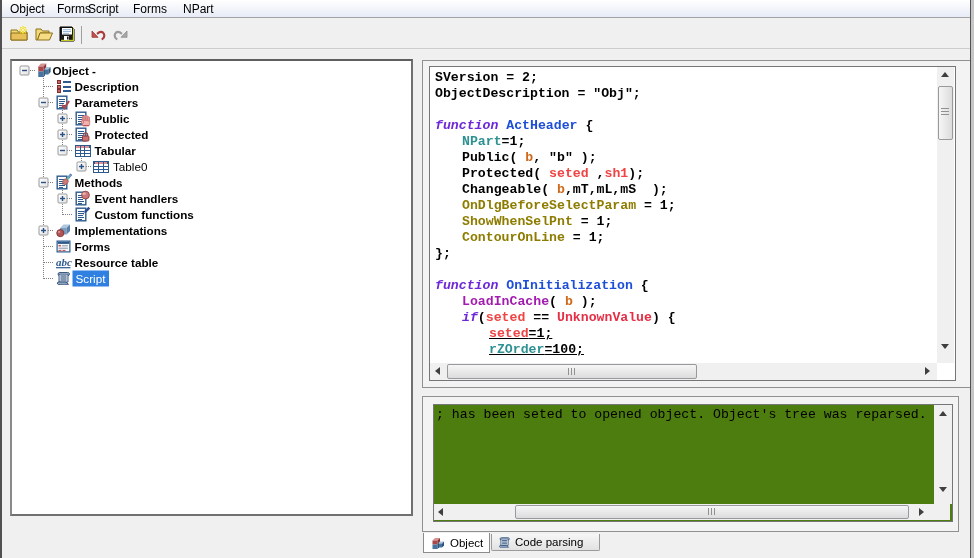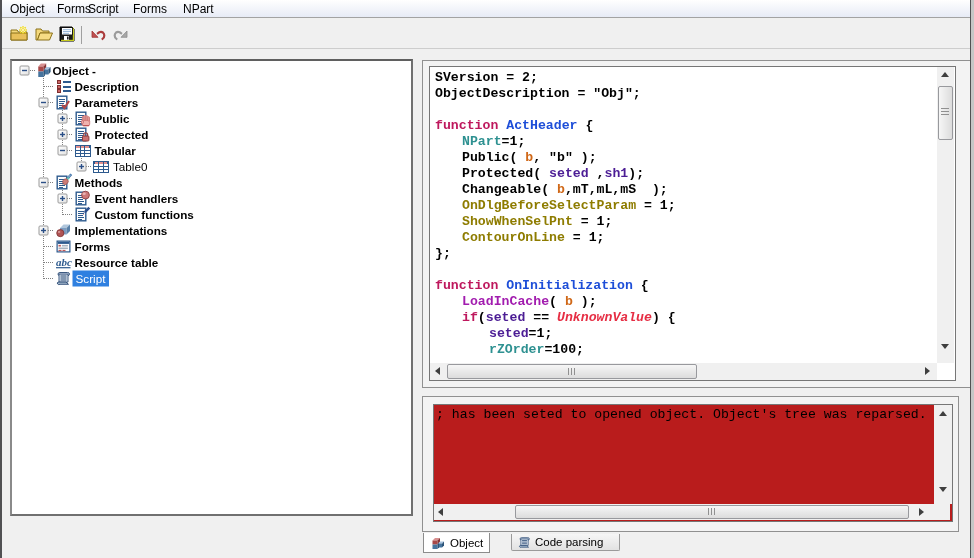--- a/index.html
+++ b/index.html
@@ -8,50 +8,50 @@
 #menubar{left:0;top:0;width:974px;height:17px;background:linear-gradient(#ffffff,#e7ebf6);border-bottom:1px solid #a3a3a3;font-size:12px;color:#000;}
 #menubar span{position:absolute;top:2px;}
 #toolbar{left:0;top:18px;width:974px;height:30px;border-bottom:1px solid #cdcdcd;}
 .tbsep{left:81px;top:8px;width:1px;height:18px;background:#a0a0a0;}
 
 #treepanel{left:10px;top:59px;width:403px;height:457px;background:#fff;border:2px solid #707070;border-left-color:#8a8a8a;border-top-color:#5f5f5f;box-sizing:border-box;}
 
 #topframe{left:422px;top:60px;width:636px;height:328px;background:#f3f3f3;border:1px solid #909090;box-sizing:border-box;}
 #editor{position:absolute;left:6px;top:5px;width:527px;height:315px;background:#fff;border:1px solid #767676;box-sizing:border-box;}
 #code{position:absolute;left:0;top:0;width:508px;height:296px;overflow:hidden;font-family:"Liberation Mono",monospace;font-size:13.2px;font-weight:bold;line-height:16px;white-space:pre;color:#000;padding:3px 0 0 5px;box-sizing:border-box;}
-.k{color:#be185d;} 
+.k{color:#6d28d9;font-style:italic;} 
 .fn{color:#1d4ed8;} 
 .t{color:#2e9191;} 
 .o{color:#d06818;} 
-.p{color:#4c1d95;} 
+.p{color:#ef4444;} 
 .ol{color:#8e7c00;} 
 .nv{color:#a21caf;} 
-.r{color:#e62e44;font-style:italic;} 
+.r{color:#e62e44;} 
 .i1{padding-left:27px;}
-.i2{padding-left:54px;}
+.i2{padding-left:54px;text-decoration:underline;}
 
 .sb{position:absolute;background:#f0f0f0;}
 .thumb{position:absolute;border:1px solid #98999d;border-radius:2px;box-sizing:border-box;}
 .vthumb{background:linear-gradient(to right,#f6f6f6,#dcdcdc);}
 .hthumb{background:linear-gradient(to bottom,#f6f6f6,#dcdcdc);}
 .arr{position:absolute;width:0;height:0;}
 .au{border-left:4px solid transparent;border-right:4px solid transparent;border-bottom:5px solid #3f3f3f;}
 .ad{border-left:4px solid transparent;border-right:4px solid transparent;border-top:5px solid #3f3f3f;}
 .al{border-top:4px solid transparent;border-bottom:4px solid transparent;border-right:5px solid #3f3f3f;}
 .ar{border-top:4px solid transparent;border-bottom:4px solid transparent;border-left:5px solid #3f3f3f;}
 .grips-h{position:absolute;width:8px;height:7px;background:repeating-linear-gradient(to right,#909090 0 1px,transparent 1px 3px);}
 .grips-v{position:absolute;width:8px;height:9px;background:repeating-linear-gradient(to bottom,#909090 0 1px,transparent 1px 3px);}
 
 #botframe{left:422px;top:396px;width:537px;height:136px;background:#f3f3f3;border:1px solid #909090;box-sizing:border-box;}
-#output{position:absolute;left:10px;top:7px;width:520px;height:118px;background:#b91c1c;border:1px solid #767676;box-sizing:border-box;}
+#output{position:absolute;left:10px;top:7px;width:520px;height:118px;background:#4d7c0f;border:1px solid #767676;box-sizing:border-box;}
 #outtext{position:absolute;left:2px;top:2px;font-family:"Liberation Mono",monospace;font-size:13.2px;font-weight:normal;white-space:pre;color:#000;line-height:15px;}
 
 .tab{position:absolute;font-size:11.5px;color:#000;white-space:nowrap;}
 #tab1{left:423px;top:533px;width:67px;height:20px;background:#fff;border:1px solid #8c8c8c;border-top:none;box-sizing:border-box;}
-#tab2{left:511px;top:534px;width:109px;height:17px;background:linear-gradient(#f6f6f6,#e2e2e2);border:1px solid #9a9a9a;border-top:none;border-bottom-left-radius:2px;border-bottom-right-radius:2px;box-sizing:border-box;}
+#tab2{left:491px;top:534px;width:109px;height:17px;background:linear-gradient(#f6f6f6,#e2e2e2);border:1px solid #9a9a9a;border-top:none;border-bottom-left-radius:2px;border-bottom-right-radius:2px;box-sizing:border-box;}
 
 #edgeL{left:0;top:0;width:2px;height:558px;background:#515153;}
 #edgeR1{left:970px;top:0;width:1px;height:558px;background:#515153;}
 #edgeR2{left:971px;top:0;width:3px;height:558px;background:#c6c6c6;}
 </style>
 </head>
 <body>
 <div class="abs" id="menubar">
   <span style="left:10px;">Object</span>
   <span style="left:57px;">Forms</span>

